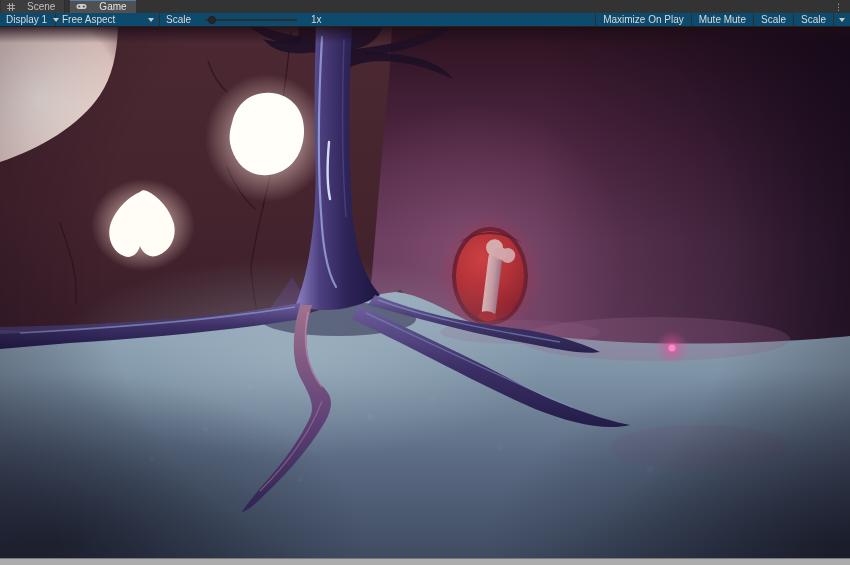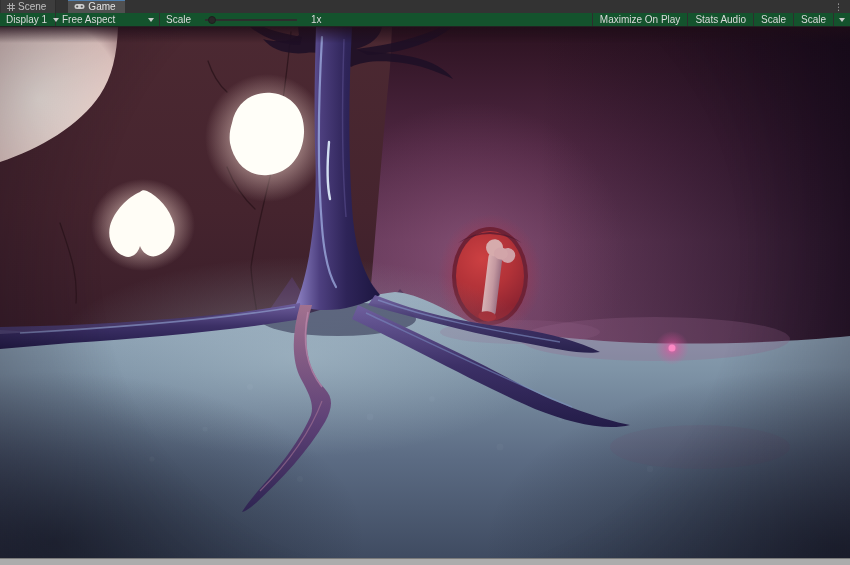--- a/index.html
+++ b/index.html
@@ -2,29 +2,29 @@
 <html><head>
 <meta charset="utf-8">
 <style>
   * { margin:0; padding:0; box-sizing:border-box; }
   body { width:850px; height:565px; overflow:hidden; background:#333;
          font-family:"Liberation Sans", sans-serif; }
   .editor { width:850px; height:565px; display:flex; flex-direction:column; position:relative; }
 
   
   .tabbar { height:13px; background:#333333; display:flex; align-items:stretch; font-size:10px; }
-  .tab { display:flex; align-items:center; gap:3px; padding:0 9px 0 6px; color:#c0c0c0; cursor:default; }
+  .tab { display:flex; align-items:center; gap:12px; padding:0 9px 0 6px; color:#c0c0c0; cursor:default; }
   .tab.scene { background:#3d3d3d; margin-left:1px; border-right:1px solid #2c2c2c; }
-  .tab.game  { background:#505050; color:#e4e4e4; margin-left:12px;
+  .tab.game  { background:#505050; color:#e4e4e4; margin-left:5px;
                box-shadow: inset 0 1px 0 #4f7fae; }
   .tab .ticon { display:inline-flex; align-items:center; }
   .kebab { margin-left:auto; color:#b5b5b5; font-size:9px; padding:0 7px; display:flex; align-items:center; }
 
   
-  .toolbar { height:14px; background:#14532d; border-bottom:1px solid #222222;
+  .toolbar { height:14px; background:#0c4a6e; border-bottom:1px solid #222222;
              display:flex; align-items:center; font-size:10px; color:#dadada; }
   .dd { display:flex; align-items:center; height:100%; padding:0 5px 0 6px;
         border-right:1px solid #2e2e2e; gap:6px; }
   .dd .lbl { white-space:nowrap; }
   .dd.display { width:56px; }
   .dd.aspect  { width:104px; justify-content:space-between;gap:32px; }
   .arr { width:0; height:0; border-left:3.5px solid transparent; border-right:3.5px solid transparent;
          border-top:4px solid #c9c9c9; display:inline-block; }
   .scalebox { display:flex; align-items:center; padding:0 6px; gap:14px; }
   .slider { position:relative; width:92px; height:10px; }
@@ -82,21 +82,21 @@
     <div class="scalebox">
       <span>Scale</span>
       <div class="slider">
         <div class="track"></div>
         <div class="knob"></div>
       </div>
       <span>1x</span>
     </div>
     <div class="spacer"></div>
     <div class="tbtn">Maximize On Play</div>
-    <div class="tbtn">Stats Audio</div>
+    <div class="tbtn">Mute Mute</div>
     <div class="tbtn">Scale</div>
     <div class="tbtn">Scale</div>
     <div class="tbtn arrowonly">
       <span class="arr"></span>
     </div>
   </div>
 
   <div class="viewport">
     <svg width="850" height="531" viewBox="0 0 850 531">
       <defs>

